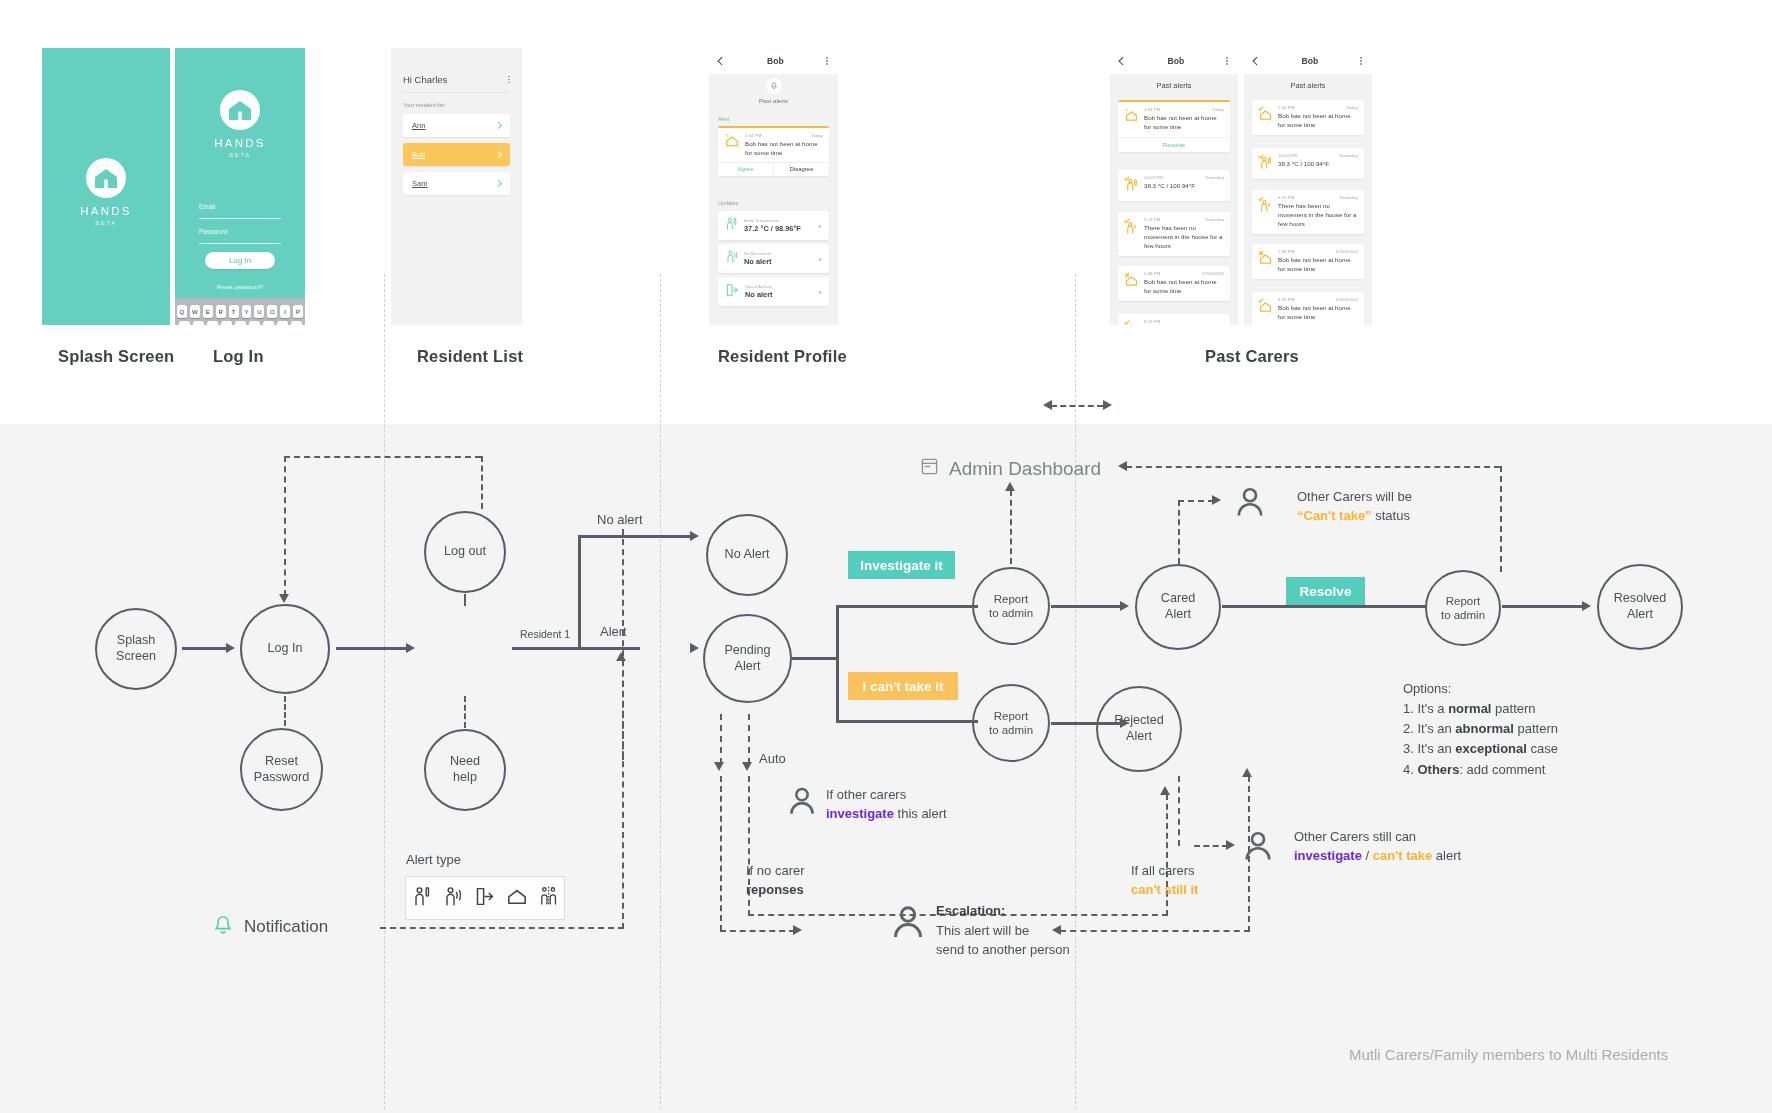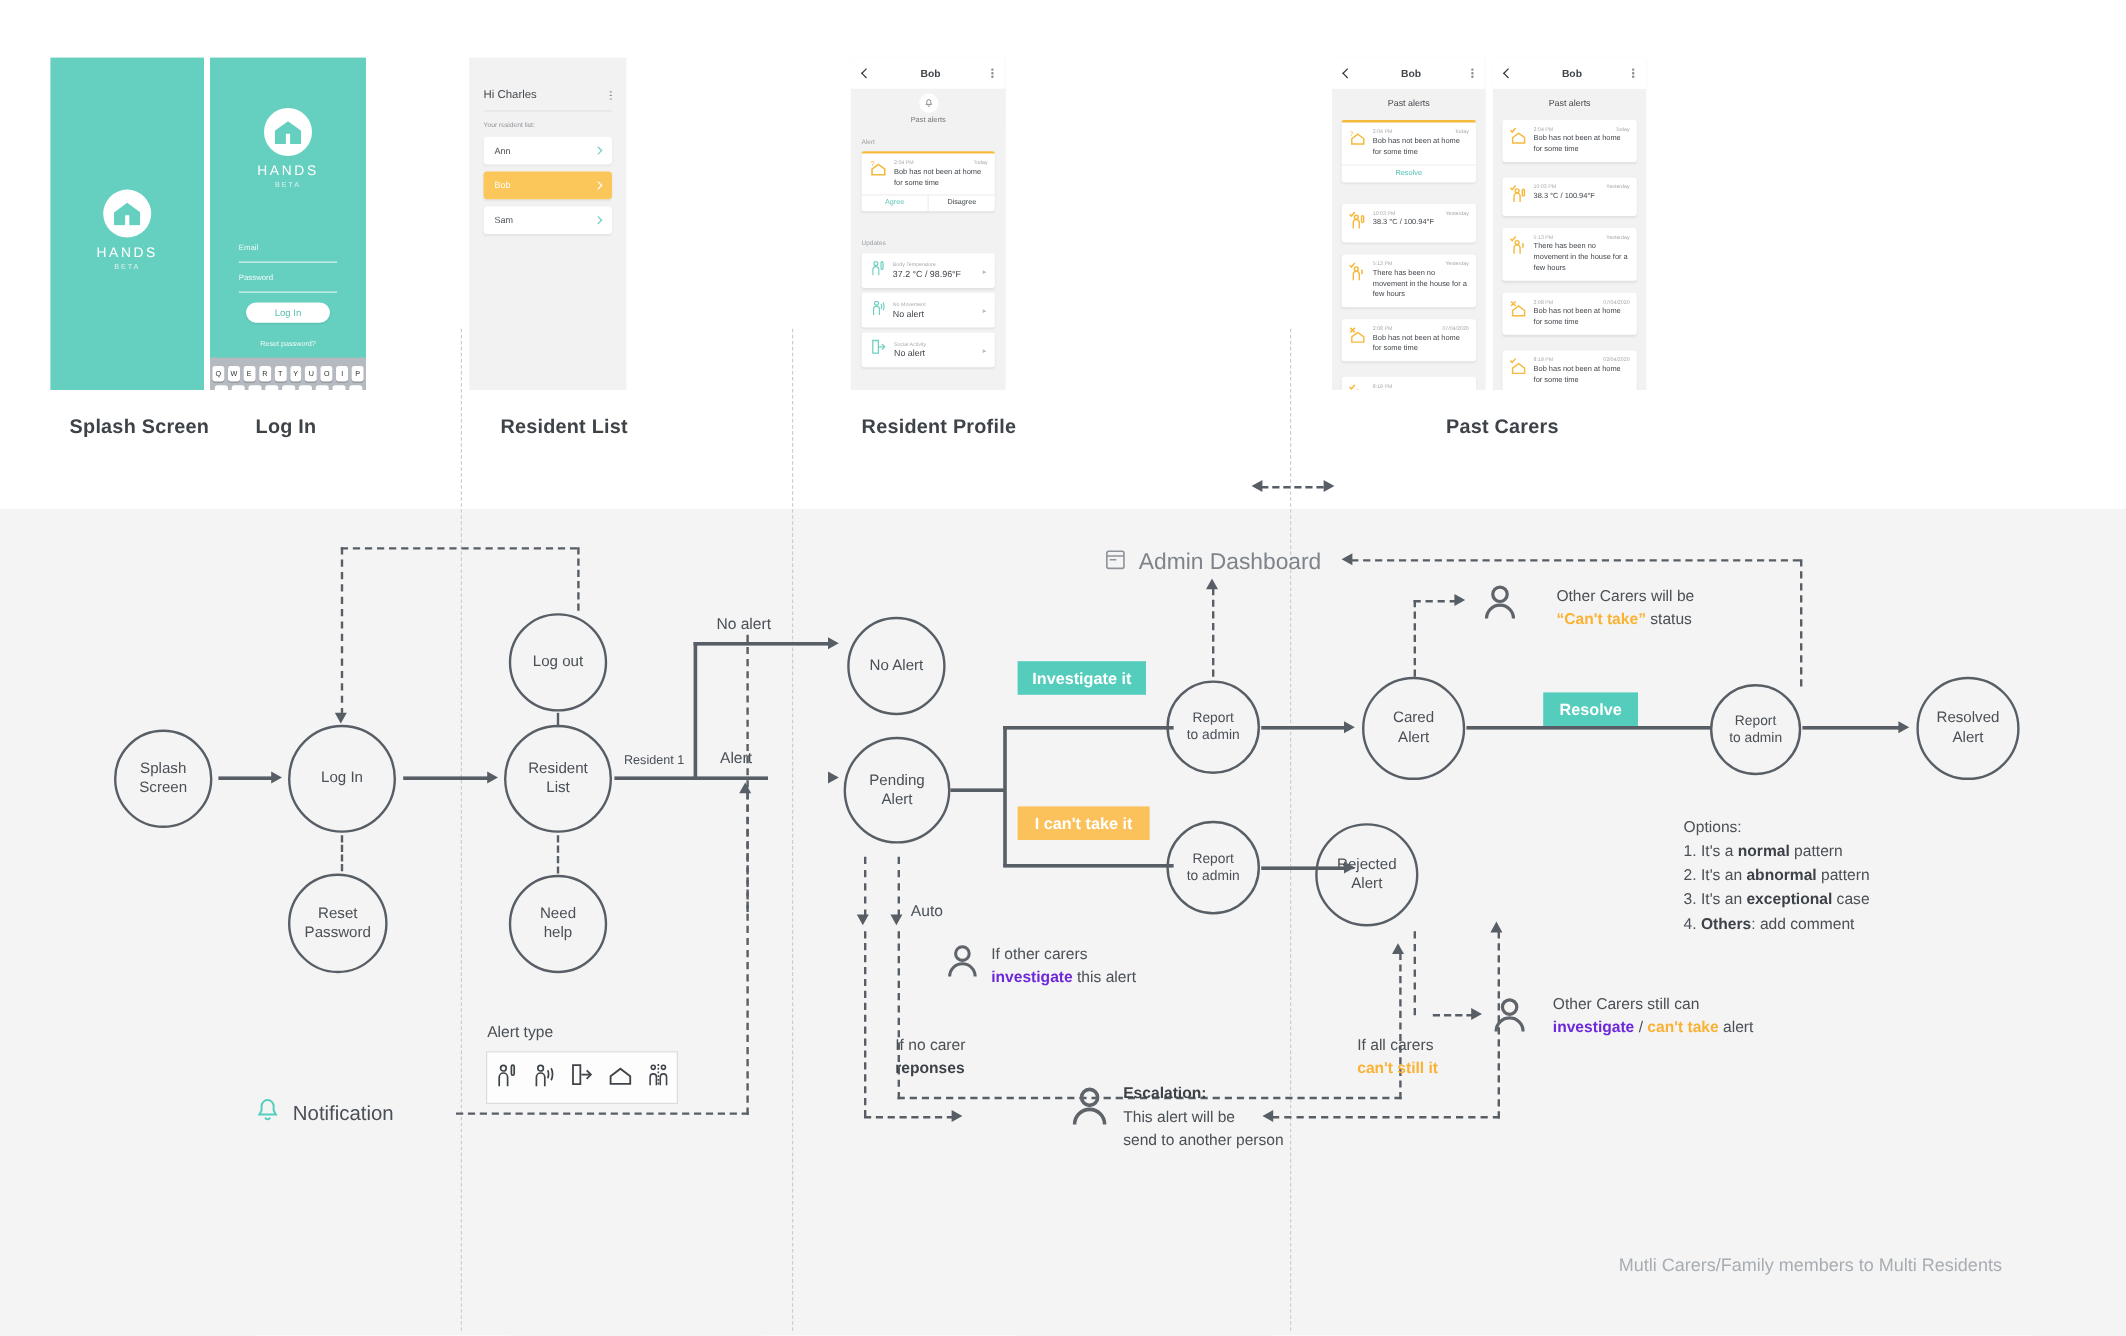--- a/index.html
+++ b/index.html
@@ -46,21 +46,21 @@
 
   
   .rl-head { position:absolute; left:12px; right:12px; top:26px; display:flex; align-items:center; justify-content:space-between;gap:29px; }
   .rl-hi { font-size:9.5px; color:#44484d; }
   .kebab { display:flex; flex-direction:column; gap:1.5px; align-items:center; }
   .kebab i { width:1.6px; height:1.6px; background:#8c9197; border-radius:50%; display:block;}
   .rl-rule { position:absolute; left:12px; right:12px; top:44px; height:1px; background:#e2e2e2;}
   .rl-sub { position:absolute; left:12px; top:54px; font-size:5.6px; color:#8e9298; }
   .rl-item { position:absolute; left:12px; right:12px; height:23px; background:#fff; border-radius:3px;
              display:flex; align-items:center; padding:0 9px; justify-content:space-between; box-shadow:0 1px 2px rgba(0,0,0,.06); }
-  .rl-item .nm { font-size:7.5px; color:#4d5156; }
+  .rl-item .nm { font-size:7.5px; color:#4d5156;text-decoration:underline; }
   .rl-item.sel { background:#fbc65a; }
   .rl-item.sel .nm { color:#fff; }
   .chev { width:5px; height:5px; border-top:1.3px solid #6fd0c1; border-right:1.3px solid #6fd0c1; transform:rotate(45deg); }
   .rl-item.sel .chev { border-color:#fff; }
 
   
   .pbar { position:absolute; left:0; right:0; top:0; height:26px; background:#fff; display:flex; align-items:center;
           justify-content:space-between; padding:0 10px; }
   .pbar .ttl { font-size:8.6px; font-weight:bold; color:#3f4449; }
   .back-ch { width:5.5px; height:5.5px; border-left:1.4px solid #32373b; border-bottom:1.4px solid #32373b; transform:rotate(45deg); }
@@ -76,21 +76,21 @@
   .c-meta { display:flex; justify-content:space-between; font-size:4.4px; color:#a4a9ad; }
   .c-msg { font-size:6.2px; color:#41464b; line-height:1.45; margin-top:2px; }
   .c-actions { display:flex; border-top:1px solid #eee; }
   .c-actions div { flex:1; text-align:center; font-size:6px; padding:3.5px 0; color:#62c6b6; }
   .c-actions div + div { border-left:1px solid #eee; color:#41464b; }
   .resolve-row { text-align:center; font-size:6.2px; color:#56c3b2; padding:3.5px 0; border-top:1px solid #f0f0f0; }
 
   .u-card { position:absolute; background:#fff; border-radius:2px; box-shadow:0 1px 2px rgba(0,0,0,.07);
             display:flex; align-items:center; padding:0 7px; }
   .u-ttl { font-size:4.4px; color:#a8adb2; }
-  .u-val { font-size:7.4px; color:#3f4449; font-weight:normal; margin-top:1.5px; }
+  .u-val { font-size:7.4px; color:#3f4449; font-weight:bold; margin-top:1.5px; }
   .u-arrow { margin-left:auto; color:#b6bbc0; font-size:6px; }
 
   .pa-card { position:absolute; background:#fff; border-radius:2.5px; box-shadow:0 1px 2px rgba(0,0,0,.07); }
 
   
   .node { position:absolute; border:2.2px solid #585e65; border-radius:50%; background:transparent;
           display:flex; align-items:center; justify-content:center; text-align:center;
           font-size:12.6px; color:#4a5056; line-height:1.25; }
   .lane { position:absolute; width:0; border-left:1.6px dashed #cdcdcd; }
   .arrow-line { position:absolute; background:#585e65; }
@@ -530,24 +530,20 @@
     </div>
     <div class="node" style="left:240px; top:180px; width:90px; height:90px;">
       <span style="white-space:pre-line;">Log In</span>
     </div>
     <div class="node" style="left:240px; top:304px; width:83px; height:83px;">
       <span style="white-space:pre-line;">Reset
 Password</span>
     </div>
     <div class="node" style="left:424px; top:87px; width:82px; height:82px;">
       <span style="white-space:pre-line;">Log out</span>
-    </div>
-    <div class="node" style="left:420px; top:180px; width:90px; height:90px;">
-      <span style="white-space:pre-line;">Resident
-List</span>
     </div>
     <div class="node" style="left:424px; top:305px; width:82px; height:82px;">
       <span style="white-space:pre-line;">Need
 help</span>
     </div>
     <div class="node" style="left:706px; top:90px; width:82px; height:82px;">
       <span style="white-space:pre-line;">No Alert</span>
     </div>
     <div class="node" style="left:703px; top:190px; width:89px; height:89px;">
       <span style="white-space:pre-line;">Pending

